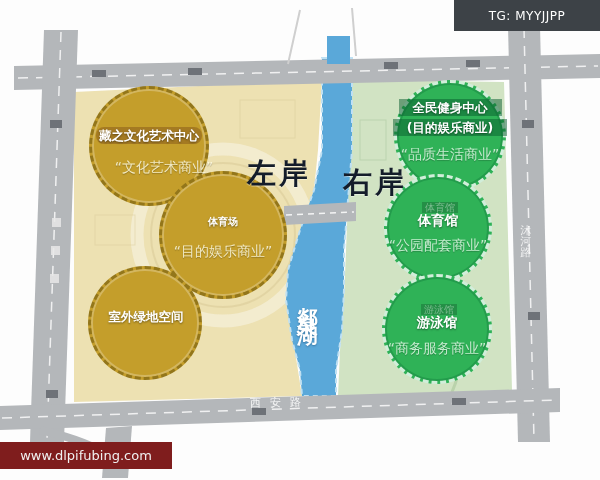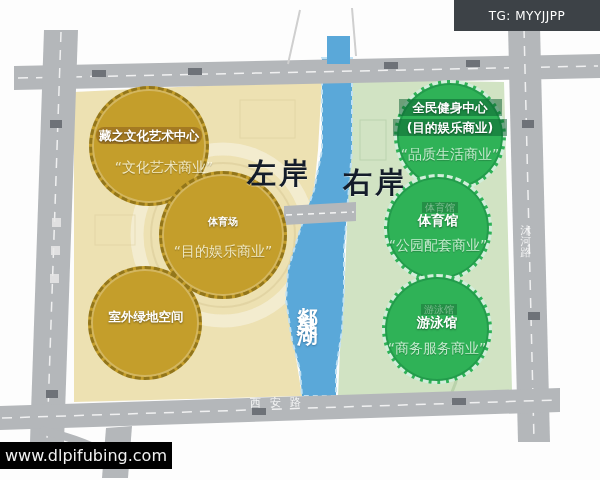--- a/index.html
+++ b/index.html
@@ -49,22 +49,22 @@
     letter-spacing:11px;
   }
 
   
   .bar { position:absolute; z-index:5; display:flex; align-items:center; justify-content:center; }
   #tg-badge {
     right:0; top:8; width:146px; height:31px; background:#3d4247;
     color:#ffffff; font-size:12px; letter-spacing:.5px;
   }
   #site-watermark {
-    left:0; top:442px; width:172px; height:27px; background:#000000;
-    color:#f0f0f0; font-size:16px;
+    left:0; top:442px; width:172px; height:27px; background:#7f1d1d;
+    color:#f0f0f0; font-size:13px;
   }
 </style>
 </head>
 <body>
 
 <div id="stage">
 
   <svg id="map-svg" width="600" height="480" viewBox="0 0 600 480">
 
     <polygon points="74,92 322,80 318,150 314,190 300,230 288,270 286,300 294,345 302,396 74,402" fill="#ede1b2"></polygon>

